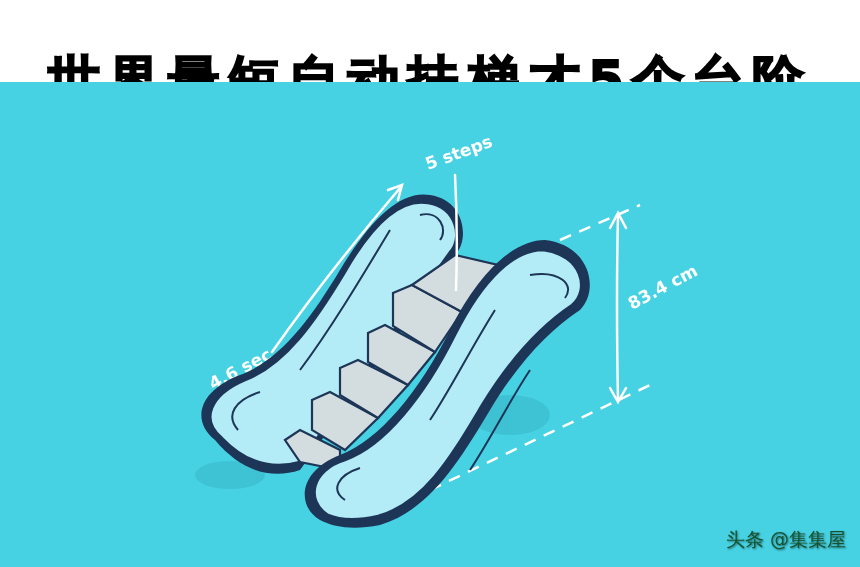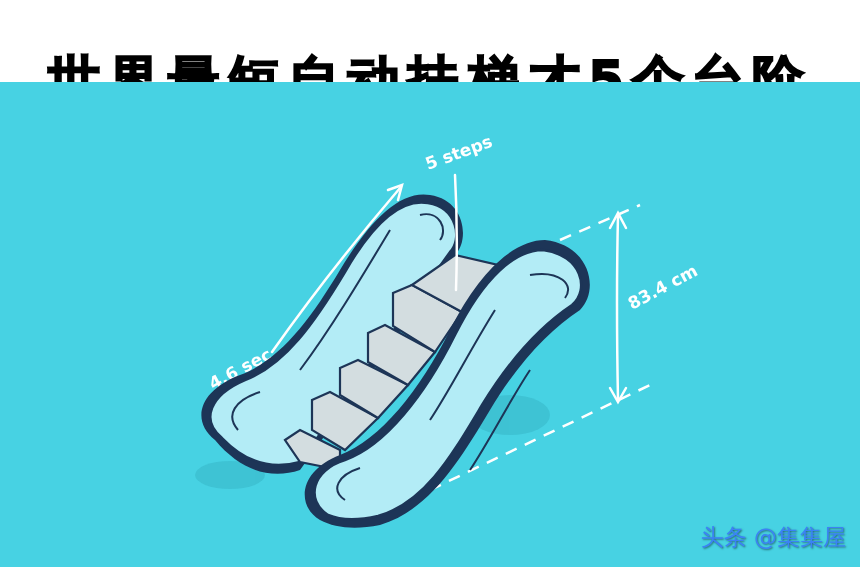--- a/index.html
+++ b/index.html
@@ -2,21 +2,21 @@
 <html><head>
 <meta charset="utf-8">
 <style>
   html, body { margin: 0; padding: 0; }
   body { width: 860px; height: 567px; overflow: hidden; background: #ffffff; position: relative; font-family: "DejaVu Sans", sans-serif; }
   .title-bar { position: absolute; left: 0; top: 0; width: 860px; height: 82px; background: #ffffff; display: flex; align-items: center; justify-content: center; margin-top: 40px; }
   .title { font-family: "DejaVu Sans", sans-serif; font-weight: 900; font-size: 52px; color: #000; letter-spacing: 8px; -webkit-text-stroke: 2px #000; }
   .scene { position: absolute; left: 0; top: 82px; width: 860px; height: 485px; background: #47d2e3; }
   svg { position: absolute; left: 0; top: 0; }
   .lbl { font-family: "DejaVu Sans", sans-serif; font-weight: bold; fill: #ffffff; font-size: 17px; }
-  .watermark { position: absolute; right: 14px; bottom: 14px; color: #3b82f6; font-size: 23px; font-family: "DejaVu Sans", sans-serif; text-shadow: 1px 1px 2px rgba(0,0,0,0.5); }
+  .watermark { position: absolute; right: 14px; bottom: 14px; color: #14532d; font-size: 19px; font-family: "DejaVu Sans", sans-serif; text-shadow: 1px 1px 2px rgba(0,0,0,0.5); }
 </style>
 </head>
 <body>
 
 <div class="title-bar">
   <div class="title">世界最短自动扶梯才5个台阶</div>
 </div>
 
 <div class="scene"></div>
 

